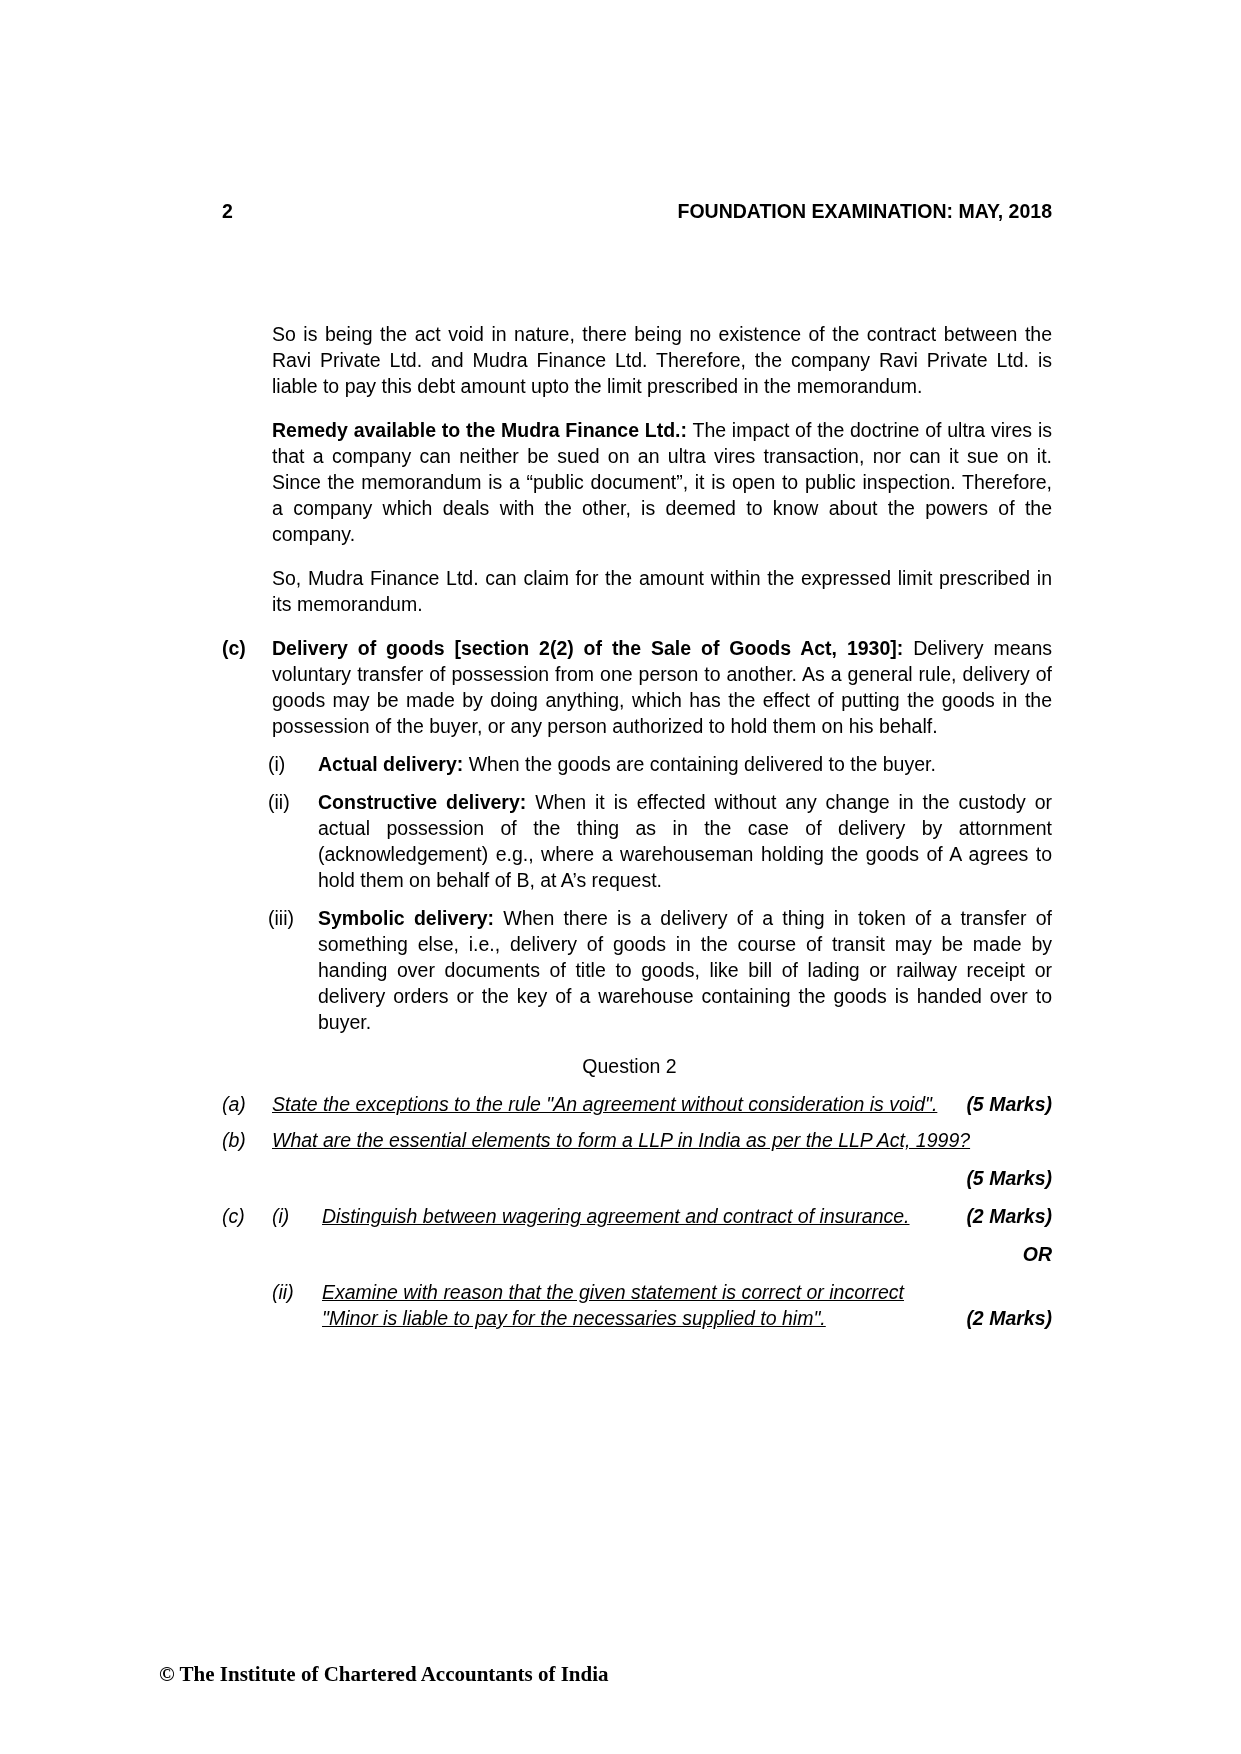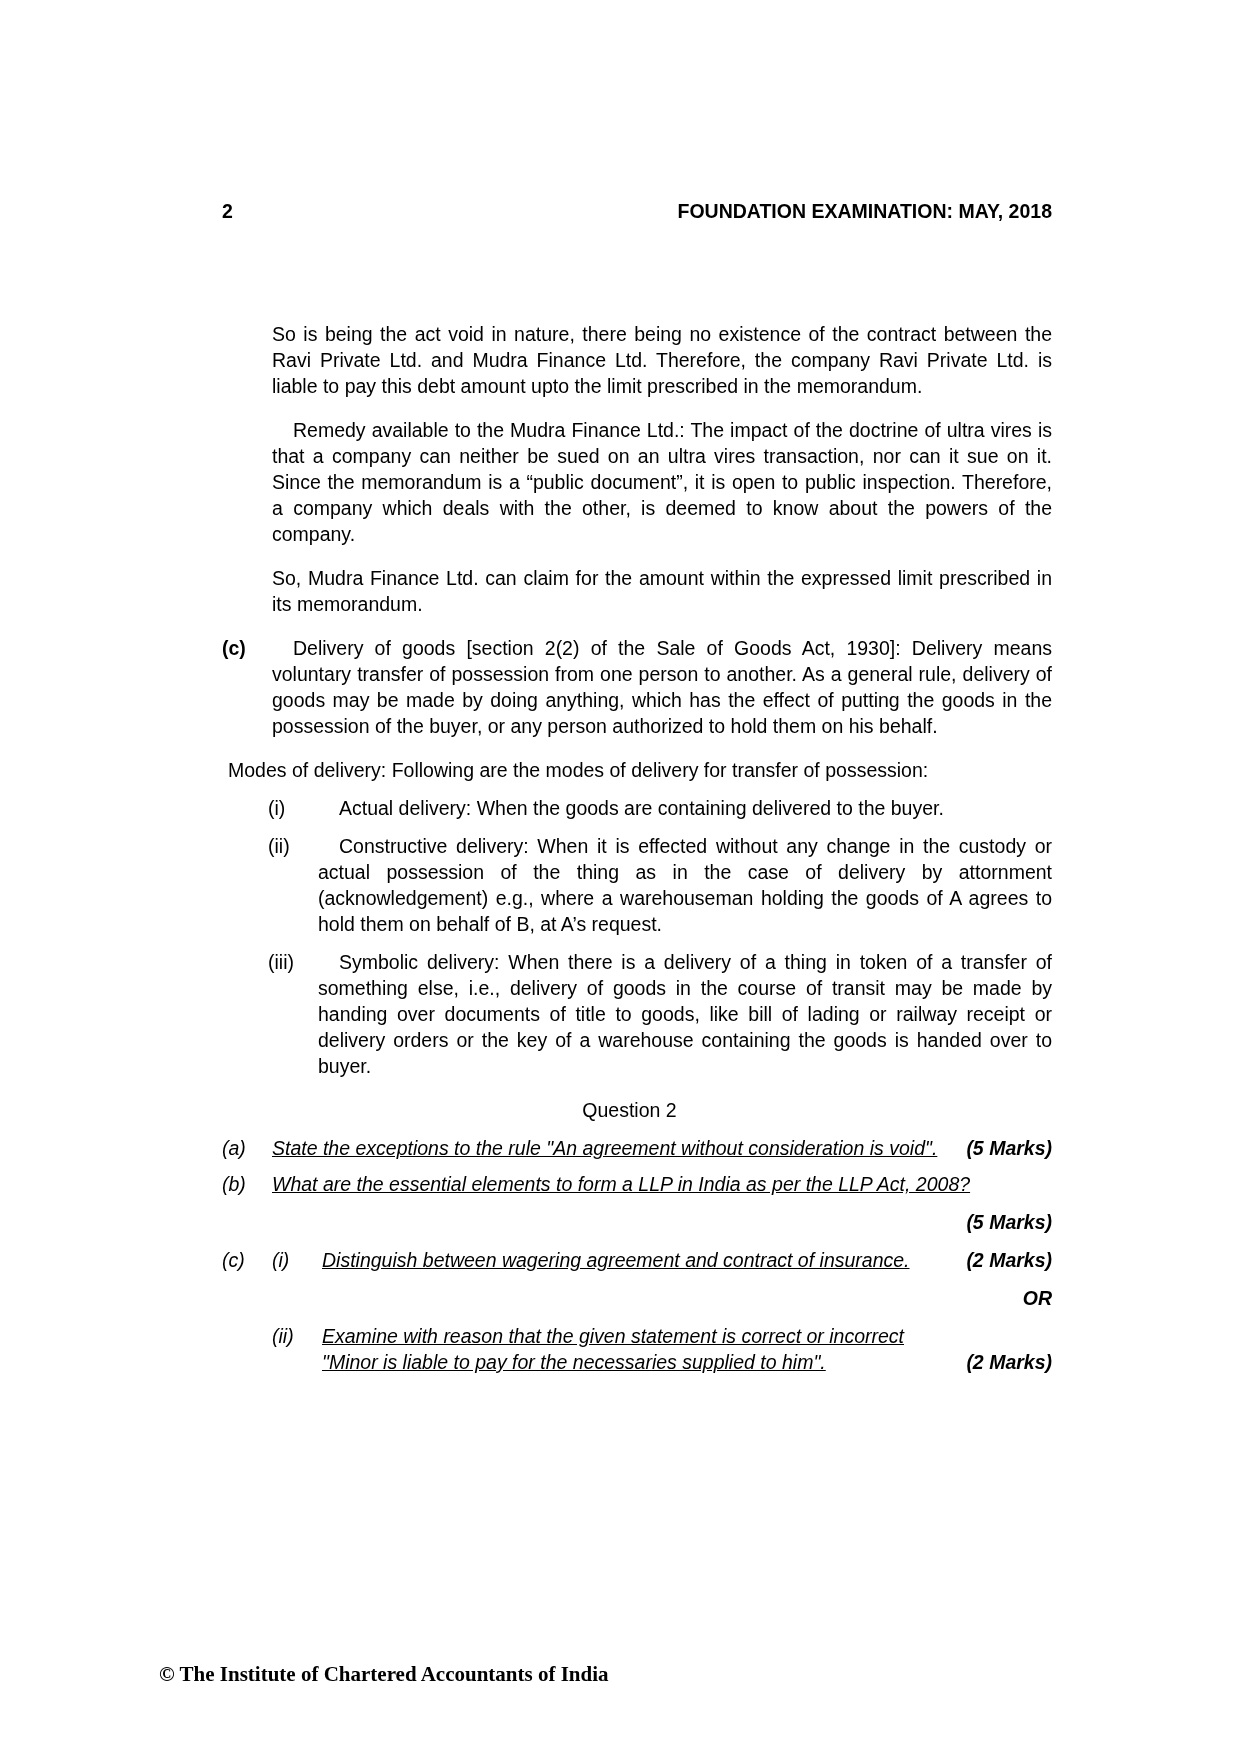--- a/index.html
+++ b/index.html
@@ -20,21 +20,21 @@
     width: 845px;
     font-size: 19.5px; line-height: 26px;
   }
   
   .header { position: relative; height: 26px; font-weight: bold; }
   .pagenum { position: absolute; left: 15px; top: 0; }
   .htitle { display: block; text-align: right; }
   
   .para { margin: 18px 0 0 65px; text-align: justify; }
   .para.first { margin-top: 97px; }
-  .b { font-weight: normal; margin-left: 21px; }
+  .b { font-weight: bold; }
   
   .ansrow { display: flex; margin-top: 18px; }
   .anslabel { flex: none; width: 50px; margin-left: 15px; font-weight: bold; }
   .ansbody { flex: 1; text-align: justify; }
   
   .mode { display: flex; margin: 12px 0 0 61px; }
   .mode.firstmode { margin-top: 12px; }
   .mlabel { flex: none; width: 50px; }
   .mbody { flex: 1; text-align: justify; }
   
@@ -70,21 +70,20 @@
 
     <p class="para"><span class="b">Remedy available to the Mudra Finance Ltd.:</span> <span>The impact of the doctrine of ultra vires is that a company can neither be sued on an ultra vires transaction, nor can it sue on it. Since the memorandum is a “public document”, it is open to public inspection. Therefore, a company which deals with the other, is deemed to know about the powers of the company.</span></p>
 
     <p class="para">So, Mudra Finance Ltd. can claim for the amount within the expressed limit prescribed in its memorandum.</p>
 
     <div class="ansrow">
       <span class="anslabel">(c)</span>
       <span class="ansbody"><span class="b">Delivery of goods [section 2(2) of the Sale of Goods Act, 1930]:</span> <span>Delivery means voluntary transfer of possession from one person to another. As a general rule, delivery of goods may be made by doing anything, which has the effect of putting the goods in the possession of the buyer, or any person authorized to hold them on his behalf.</span></span>
     </div>
 
-    <p class="para b">Modes of delivery: Following are the modes of delivery for transfer of possession:</p>
 
     <div class="mode firstmode">
       <span class="mlabel">(i)</span>
       <span class="mbody"><span class="b">Actual delivery:</span> <span>When the goods are containing delivered to the buyer.</span></span>
     </div>
 
     <div class="mode">
       <span class="mlabel">(ii)</span>
       <span class="mbody"><span class="b">Constructive delivery:</span> <span>When it is effected without any change in the custody or actual possession of the thing as in the case of delivery by attornment (acknowledgement) e.g., where a warehouseman holding the goods of A agrees to hold them on behalf of B, at A’s request.</span></span>
     </div>
@@ -97,21 +96,21 @@
     <div class="qheading">Question 2</div>
 
     <div class="qrow">
       <span class="qlabel">(a)</span>
       <span class="qtext">State the exceptions to the rule "An agreement without consideration is void".</span>
       <span class="qmarks">(5 Marks)</span>
     </div>
 
     <div class="qrow tight">
       <span class="qlabel">(b)</span>
-      <span class="qtext">What are the essential elements to form a LLP in India as per the LLP Act, 2008?</span>
+      <span class="qtext">What are the essential elements to form a LLP in India as per the LLP Act, 1999?</span>
     </div>
 
     <div class="marksline">(5 Marks)</div>
 
     <div class="qrow">
       <span class="qlabel">(c)</span>
       <span class="qsublabel">(i)</span>
       <span class="qtext">Distinguish between wagering agreement and contract of insurance.</span>
       <span class="qmarks">(2 Marks)</span>
     </div>

